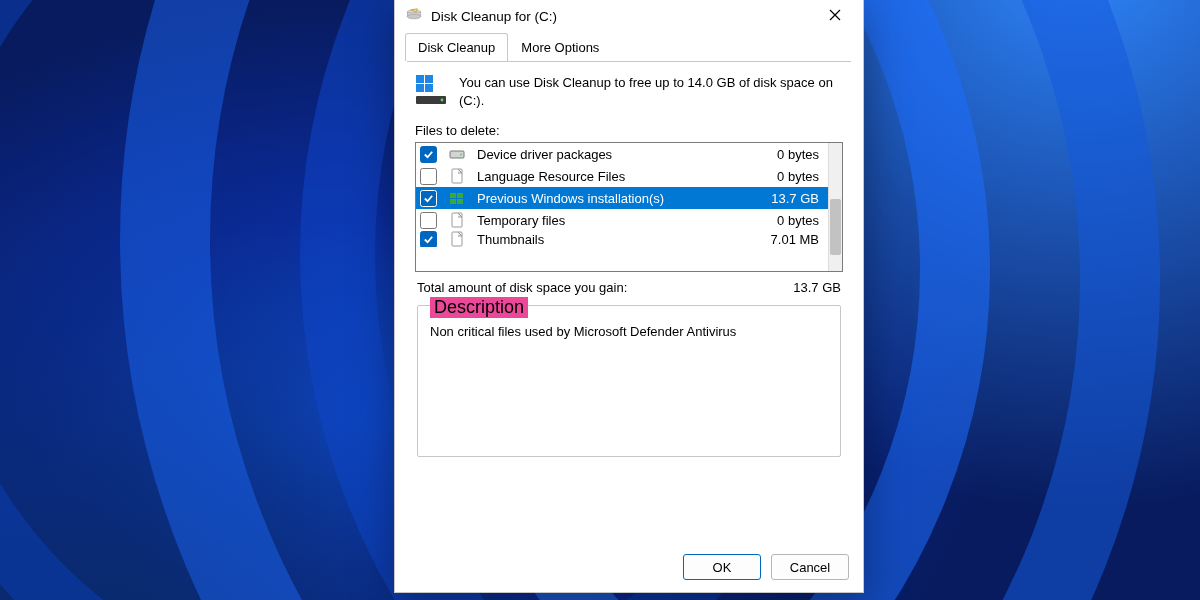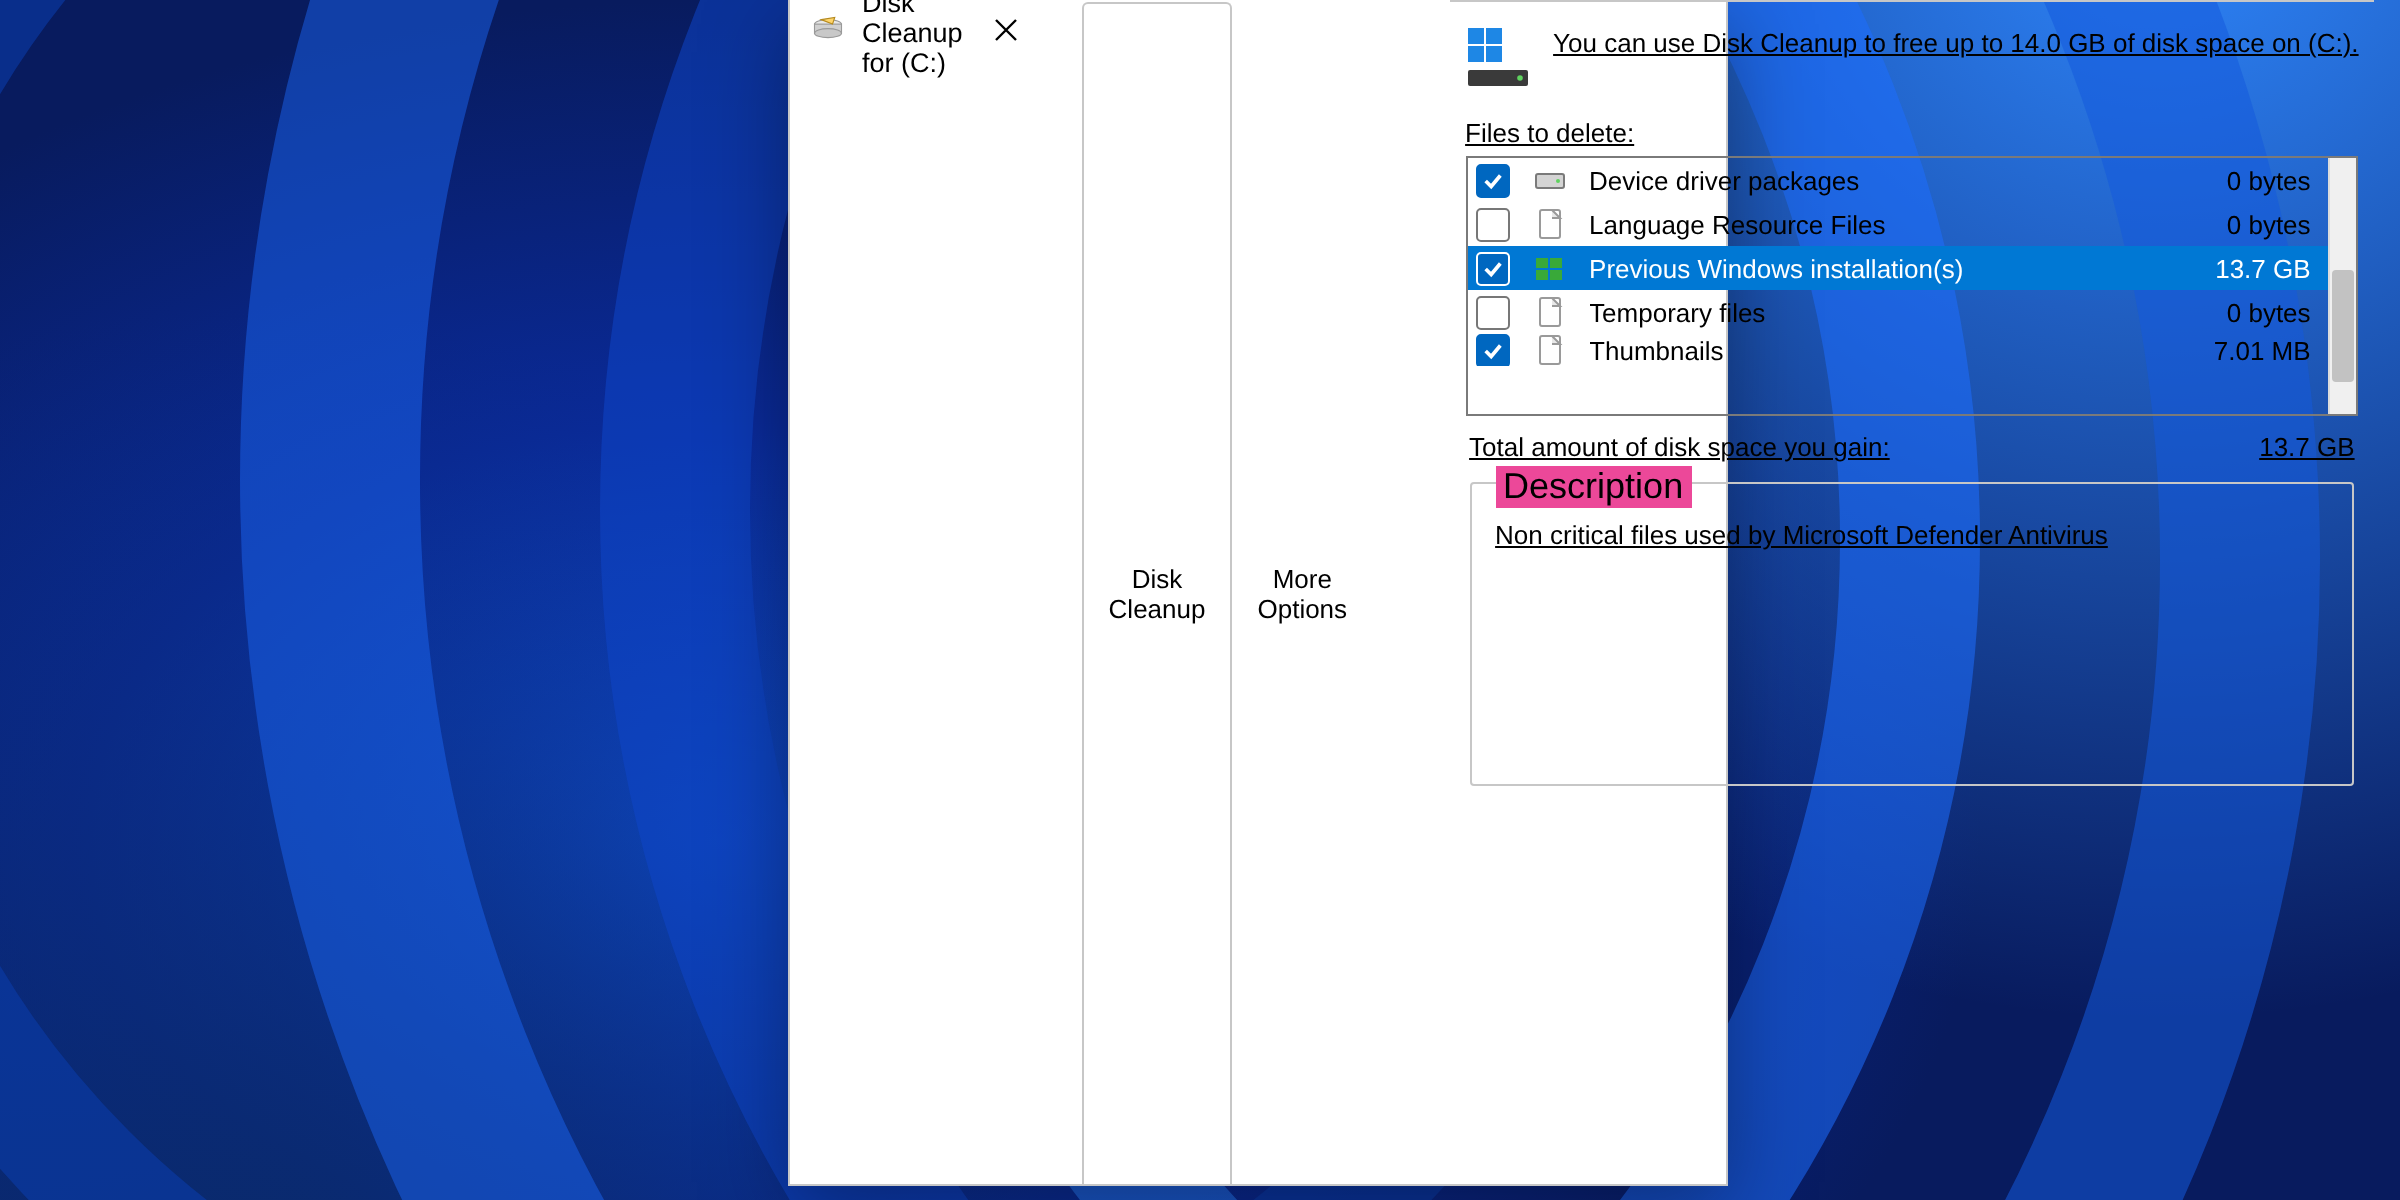--- a/index.html
+++ b/index.html
@@ -18,31 +18,31 @@
   .swirl.s3{width:850px;height:850px;left:-120px;top:-220px;border-width:60px;border-color:rgba(10,60,170,.6);}
   .swirl.s4{width:1500px;height:1500px;right:-600px;top:-600px;border-width:90px;border-color:rgba(25,100,240,.5);}
   .swirl.s5{width:1200px;height:1200px;right:-450px;top:-420px;border-width:75px;border-color:rgba(15,70,200,.55);}
   .swirl.s6{width:950px;height:950px;right:-300px;top:-260px;border-width:60px;border-color:rgba(40,130,255,.5);}
 
   
   .window{
     position:absolute;left:394px;top:0;width:468px;height:592px;
     background:#fff;border:1px solid #c7c7c7;border-top:none;
     box-shadow:0 12px 40px rgba(0,0,0,.35);
-    display:flex;flex-direction:row;
+    display:flex;flex-direction:column;
   }
   .titlebar{height:32px;display:flex;align-items:center;padding:0 6px 0 10px;}
   .title-icon{width:18px;height:18px;margin-right:8px;flex:none;}
   .title-text{flex:1;font-size:13.5px;}
   .close-btn{width:44px;height:30px;display:flex;align-items:center;justify-content:center;border:none;background:transparent;}
 
   .tabs{display:flex;padding:0 10px;gap:0;border-bottom:1px solid transparent;}
   .tab{padding:6px 12px 6px;border:1px solid transparent;background:transparent;font:inherit;border-bottom:none;position:relative;top:1px;}
   .tab.active{border-color:#c7c7c7;border-bottom-color:#fff;background:#fff;border-radius:3px 3px 0 0;}
-  .tab-panel{border-top:1px solid #c7c7c7;margin:0 28px;padding:12px 8px 4px;flex:none;text-decoration:underline;}
+  .tab-panel{border-top:1px solid #c7c7c7;margin:0 12px;padding:12px 8px 4px;flex:none;}
 
   .intro{display:flex;gap:12px;align-items:flex-start;margin-bottom:14px;}
   .intro-icon{width:32px;height:32px;flex:none;}
   .intro-text{line-height:1.35;}
 
   .section-label{margin:2px 0 4px;}
   .listbox{
     border:1px solid #7a7a7a;height:128px;position:relative;
   }
   .list-scroll{position:absolute;inset:0 13px 0 0;overflow:hidden;}

